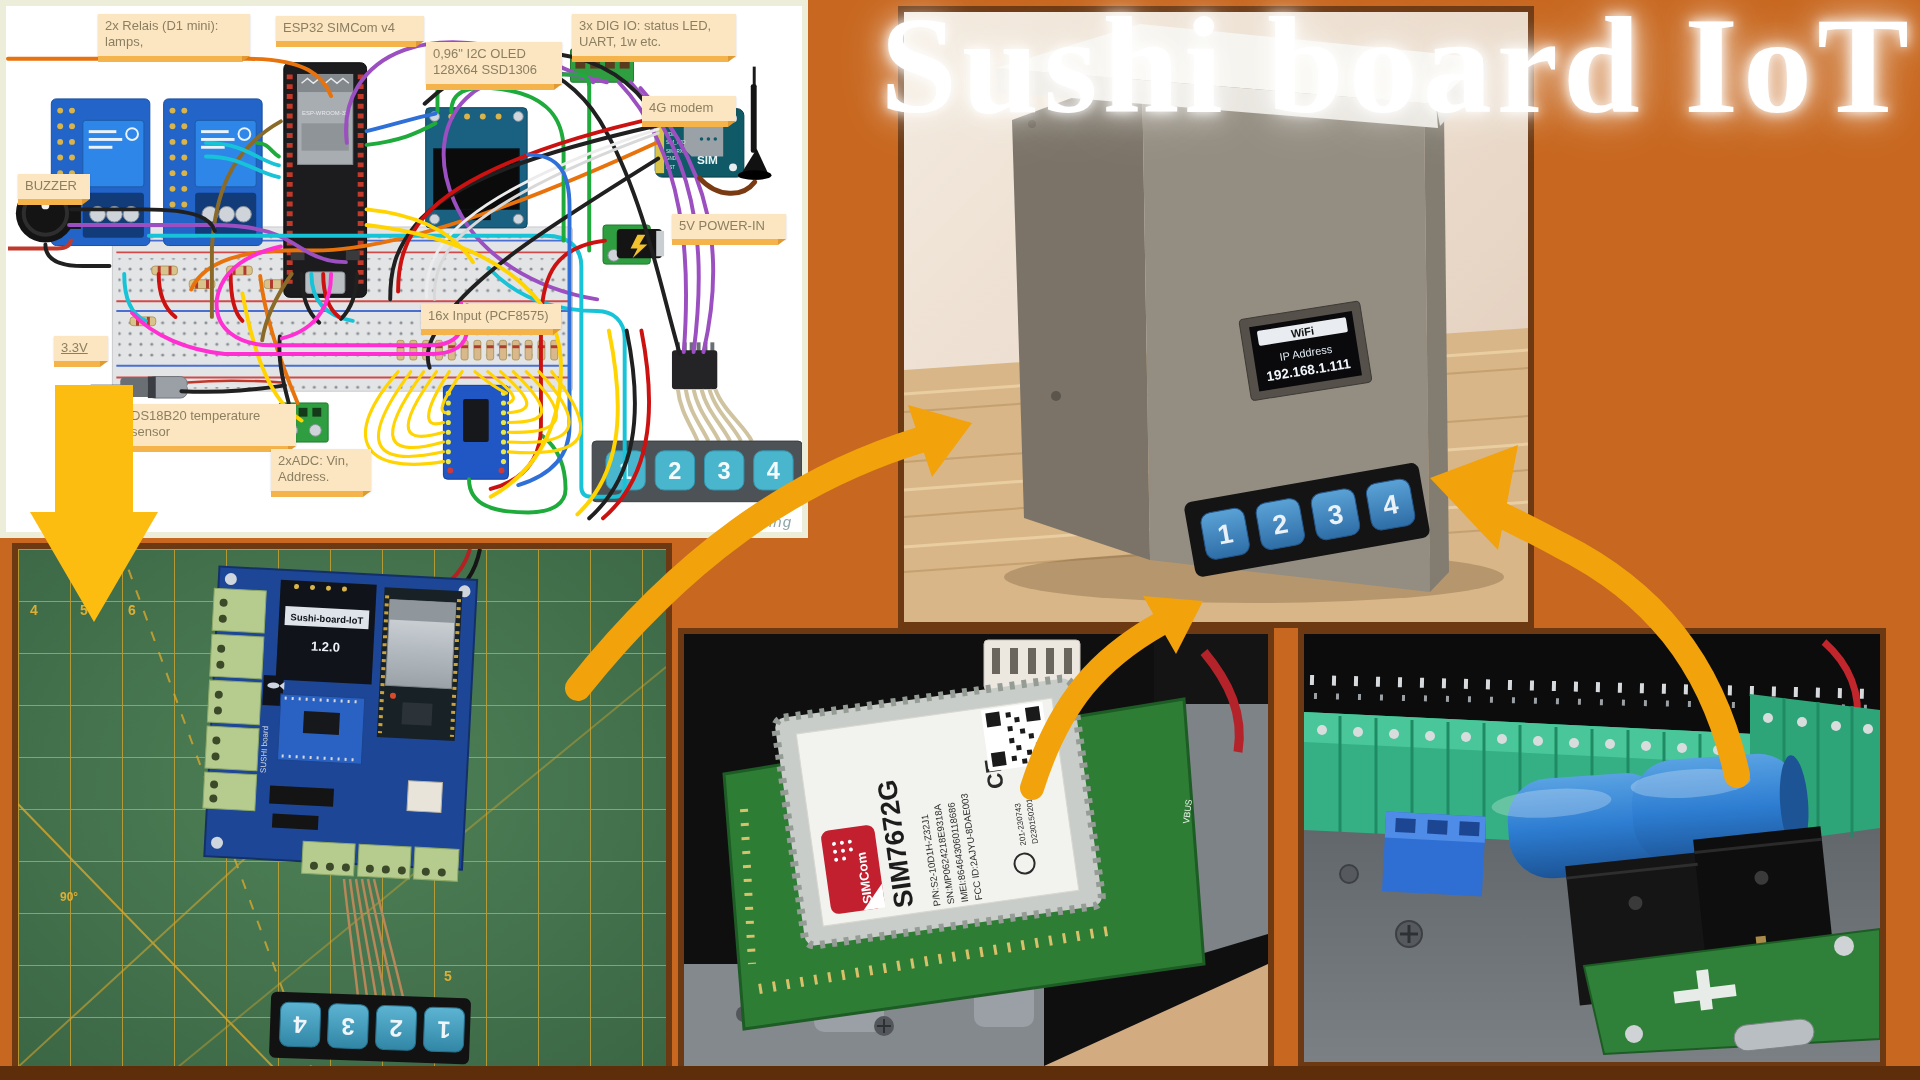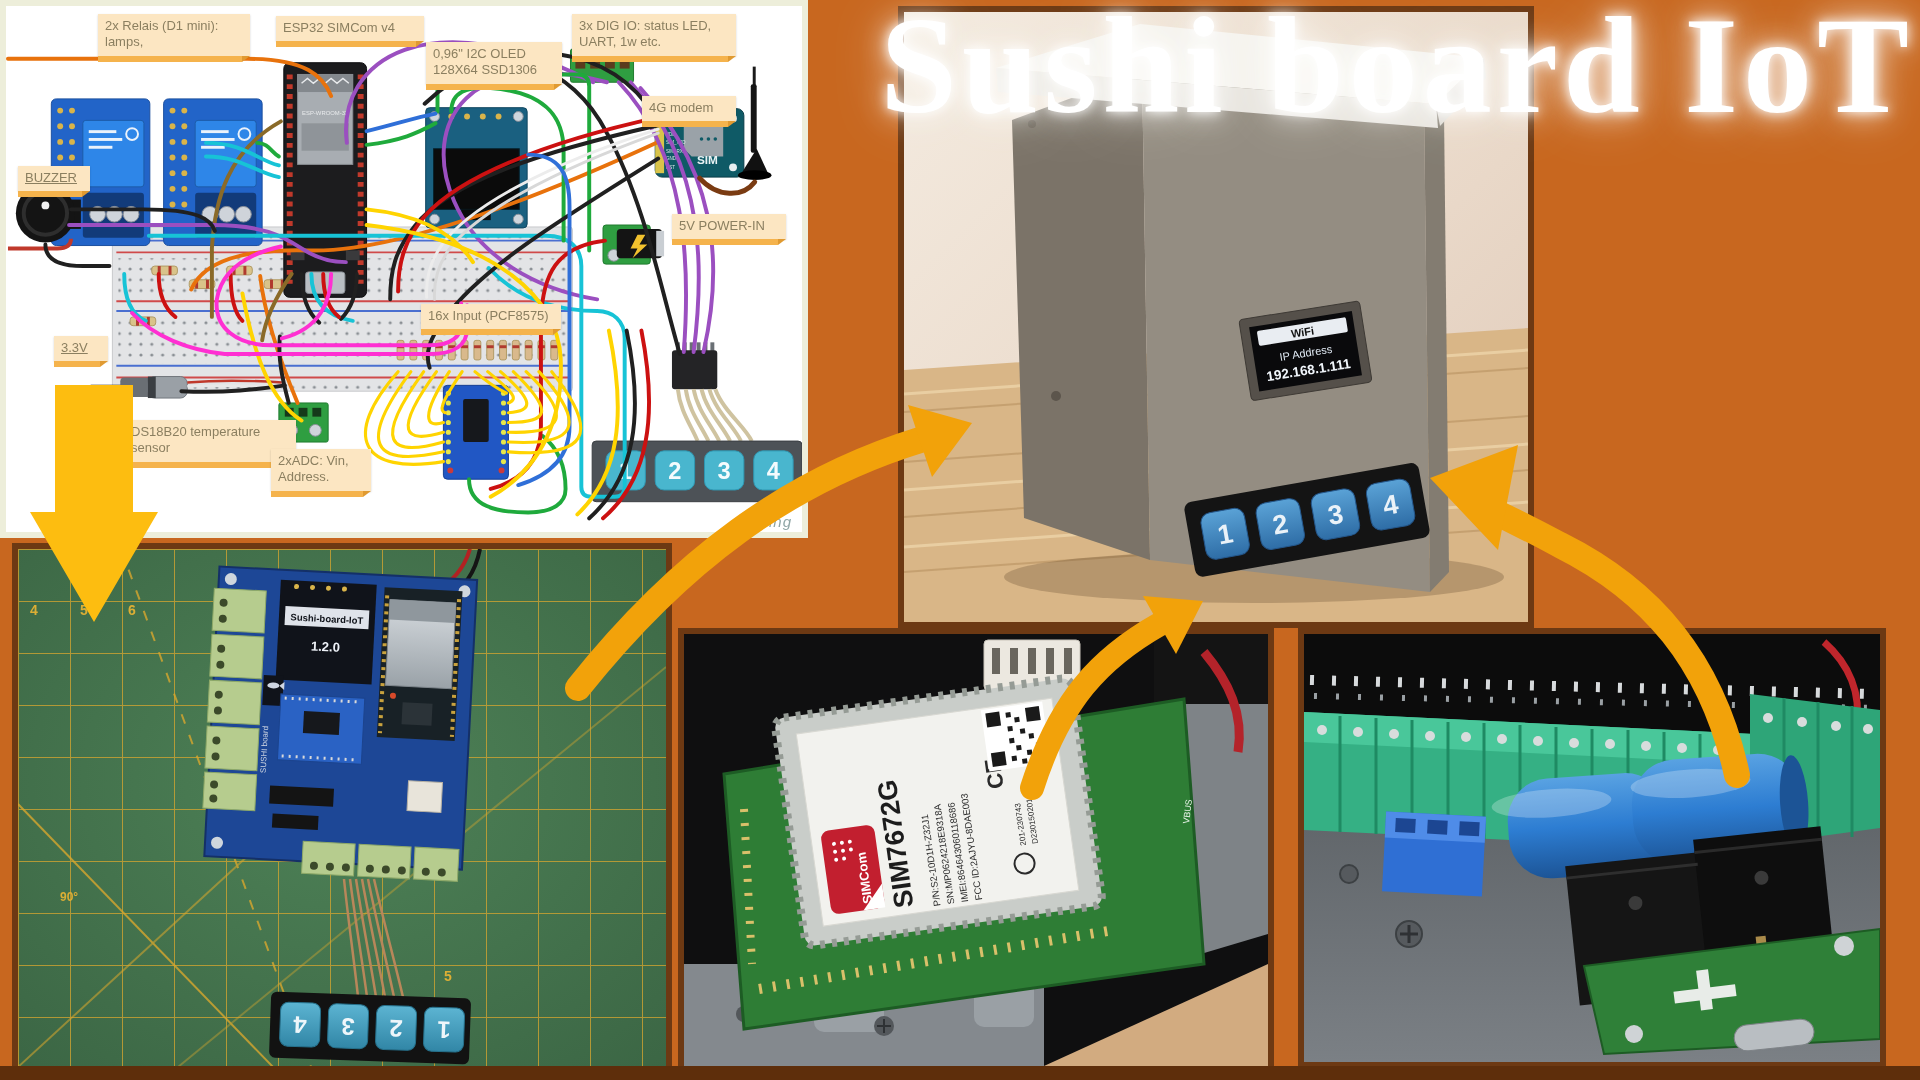--- a/index.html
+++ b/index.html
@@ -420,24 +420,24 @@
     </svg>
 
     <div class="note" style="left:92px;top:8px;width:138px;">2x Relais (D1 mini):
 lamps,</div>
     <div class="note" style="left:270px;top:10px;width:134px;">ESP32 SIMCom v4</div>
     <div class="note" style="left:420px;top:36px;width:122px;">0,96" I2C OLED
 128X64  SSD1306</div>
     <div class="note" style="left:566px;top:8px;width:150px;">3x DIG IO: status LED,
 UART, 1w etc.</div>
     <div class="note" style="left:636px;top:90px;width:80px;">4G modem</div>
-    <div class="note" style="left:12px;top:160px;width:58px;text-decoration:underline;">BUZZER</div>
+    <div class="note" style="left:12px;top:168px;width:58px;">BUZZER</div>
     <div class="note" style="left:666px;top:208px;width:100px;">5V POWER-IN</div>
     <div class="note" style="left:48px;top:330px;width:40px;text-decoration:underline;">3.3V</div>
-    <div class="note" style="left:118px;top:398px;width:158px;margin-top:16px;">DS18B20 temperature
+    <div class="note" style="left:118px;top:398px;width:158px;">DS18B20 temperature
 sensor</div>
     <div class="note" style="left:265px;top:443px;width:86px;">2xADC: Vin,
 Address.</div>
     <div class="note" style="left:415px;top:298px;width:126px;">16x Input (PCF8575)</div>
     <div id="fritzing">fritzing</div>
   </div>
 
   <div id="box-photo" class="panel photo">
     <svg width="624" height="610" viewBox="0 0 624 610">
       <defs>

